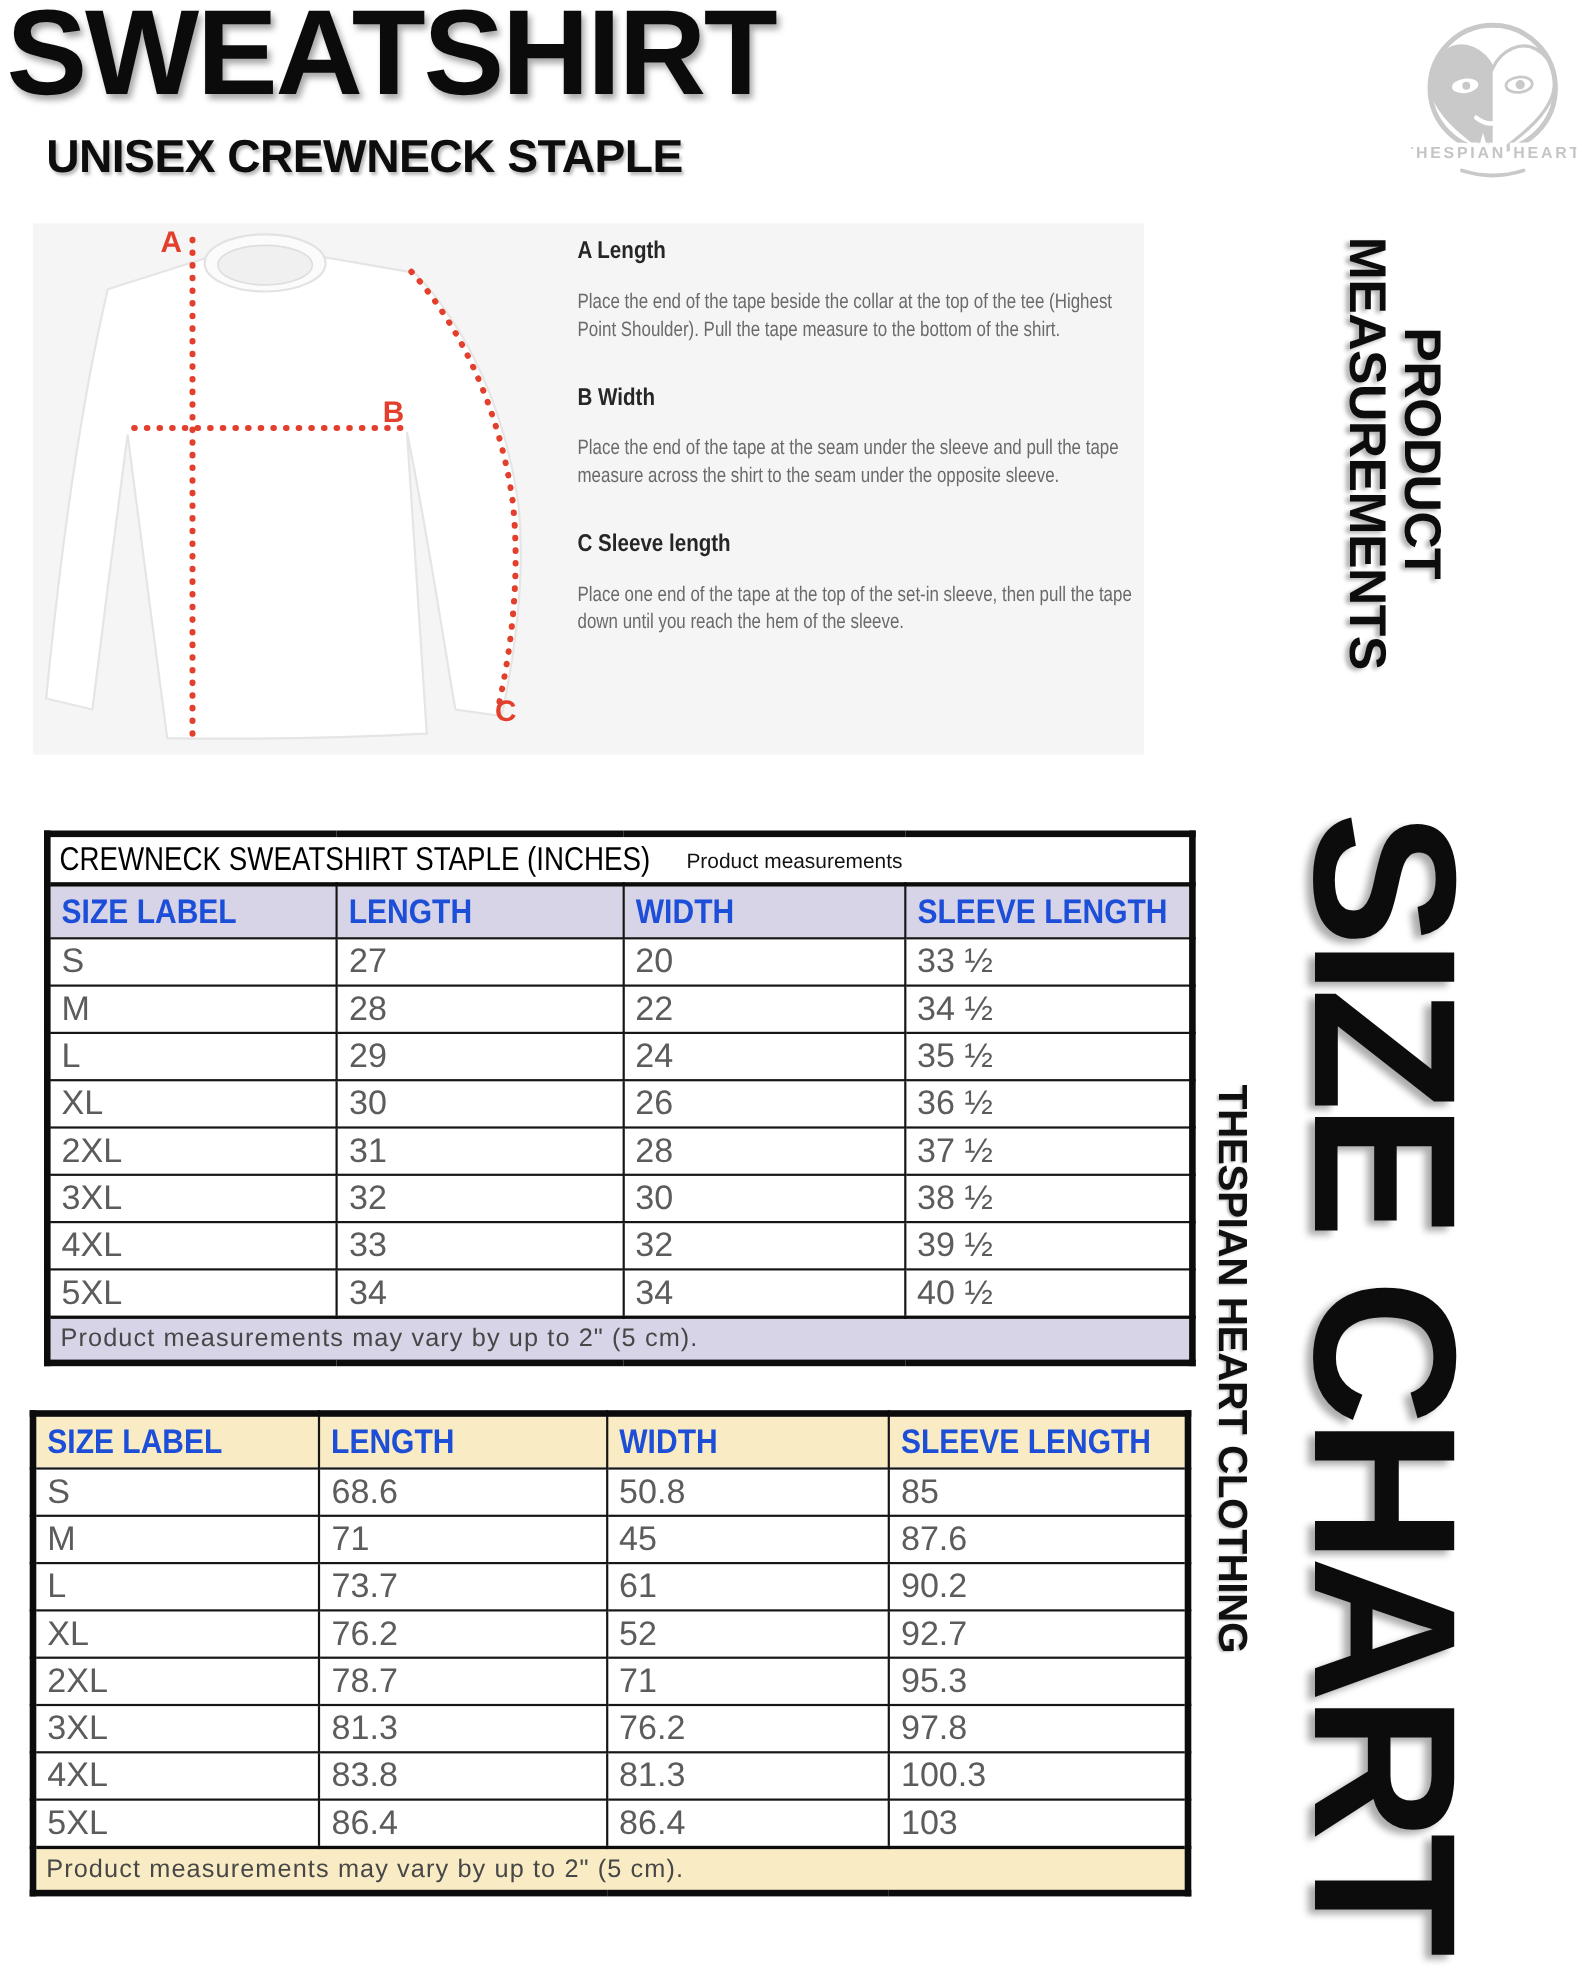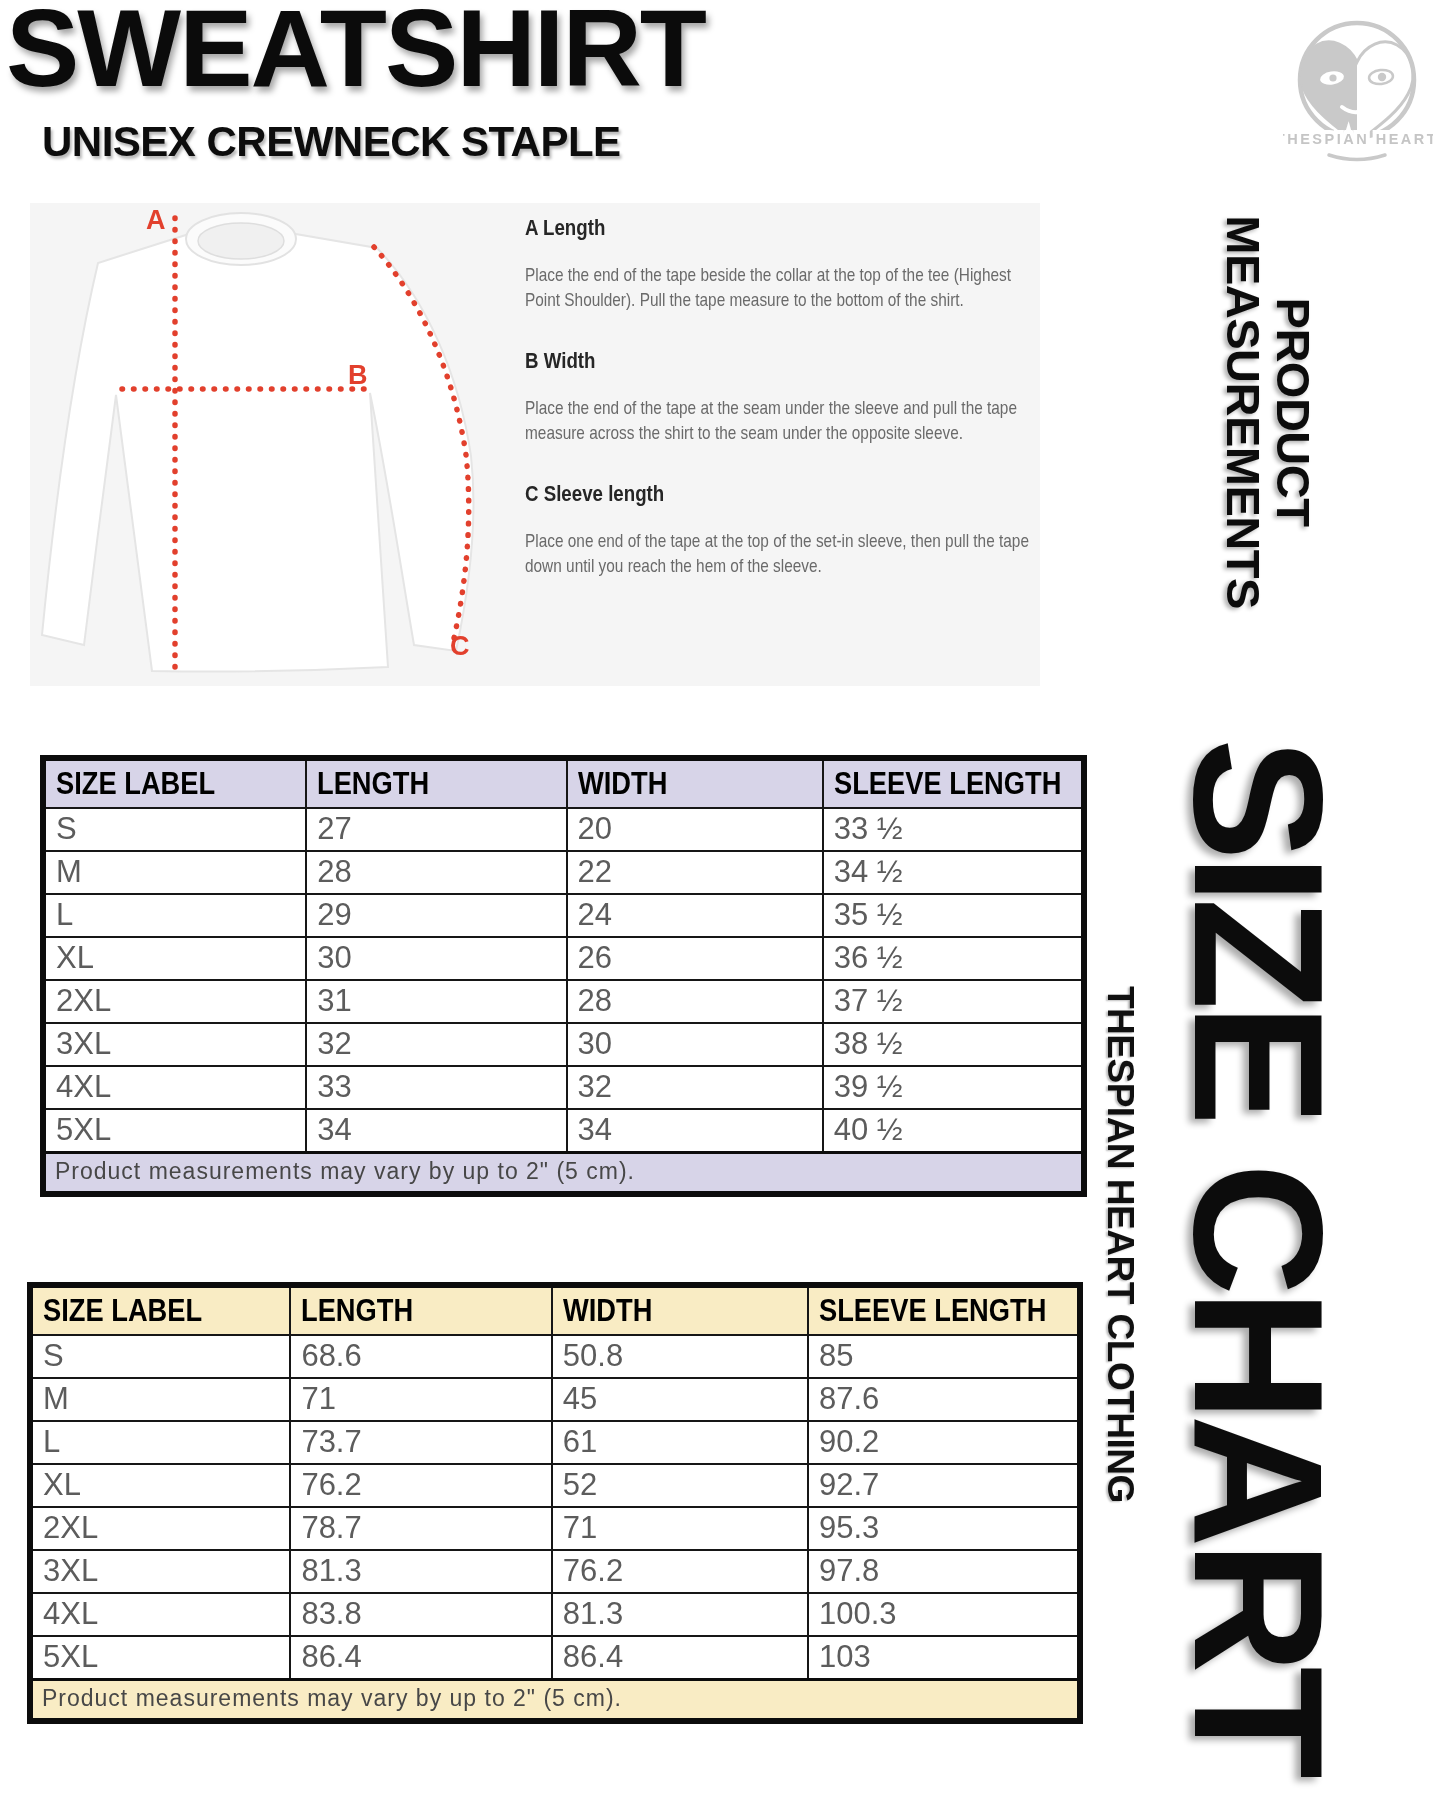--- a/index.html
+++ b/index.html
@@ -60,21 +60,21 @@
     table-layout:fixed;
   }
   td.title-cell{
     padding:4px 8px 3px;border-bottom:4px solid #0c0c0c;white-space:nowrap;overflow:hidden;
   }
   .cond-t{display:inline-block;transform:scaleX(.84);transform-origin:0 50%;
     font-size:30px;color:#000;white-space:nowrap;}
   .title-suffix{display:inline-block;font-size:19px;color:#131313;margin-left:-74px;vertical-align:2px;}
   th{
     text-align:left;padding:5px 10px;border:2px solid #161616;height:34px;
-    font-size:31px;font-weight:700;color:#000000;overflow:hidden;white-space:nowrap;
+    font-size:31px;font-weight:700;color:#1d4ed8;overflow:hidden;white-space:nowrap;
   }
   .cond-h{display:inline-block;transform:scaleX(.88);transform-origin:0 50%;white-space:nowrap;}
   td.data{
     padding:2px 10px 3px;border:2px solid #161616;font-size:31px;color:#5c5c5c;
     overflow:hidden;white-space:nowrap;
   }
   .inches td.data{height:33px;}
   .cm td.data{height:36px;}
   td.foot{
     padding:4px 9px 6px;border-top:3px solid #0c0c0c;font-size:23px;color:#474747;
@@ -154,20 +154,26 @@
 
   <div class="tbl-wrap inches">
     <table class="size-table inches">
       <colgroup>
           <col style="width:25.3%">
           <col style="width:25.0%">
           <col style="width:24.6%">
           <col style="width:25.1%">
         </colgroup>
       <tbody>
+        <tr>
+          <td class="title-cell" colspan="4">
+            <span class="cond-t">CREWNECK SWEATSHIRT STAPLE (INCHES)</span>
+            <span class="title-suffix">Product measurements</span>
+          </td>
+        </tr>
         <tr class="cols">
             <th style="background: rgb(215, 212, 232);"><span class="cond-h">SIZE LABEL</span></th>
             <th style="background: rgb(215, 212, 232);"><span class="cond-h">LENGTH</span></th>
             <th style="background: rgb(215, 212, 232);"><span class="cond-h">WIDTH</span></th>
             <th style="background: rgb(215, 212, 232);"><span class="cond-h">SLEEVE LENGTH</span></th>
           </tr>
       </tbody>
       <tbody class="rows">
           <tr>
             <td class="data">S</td>

